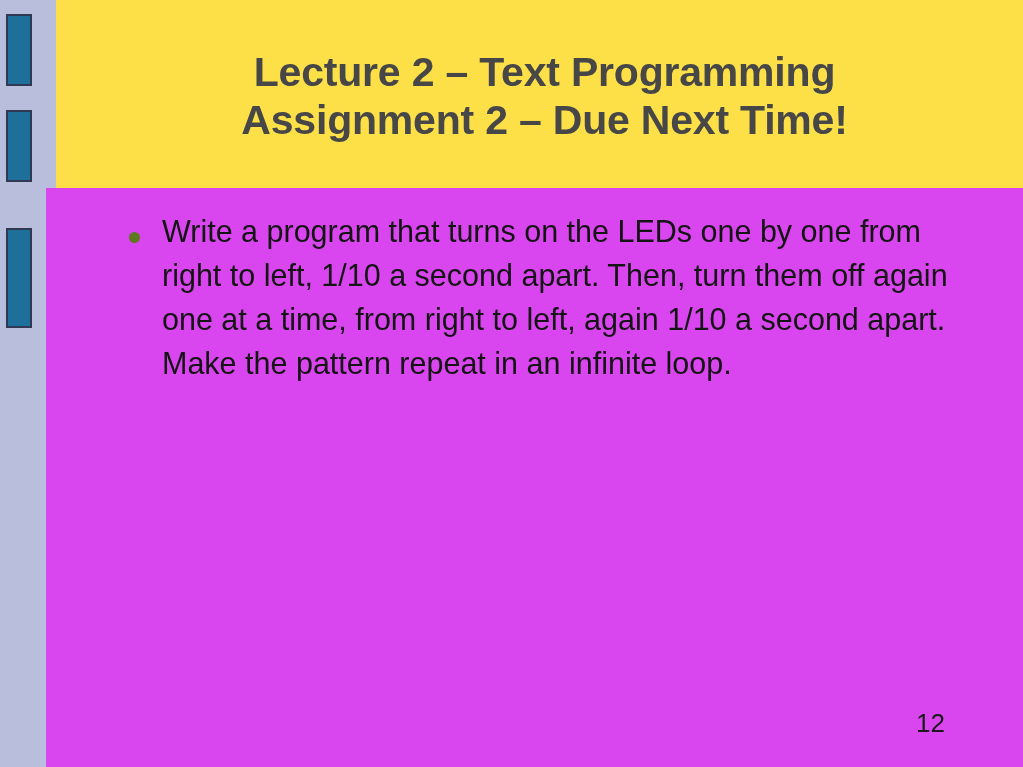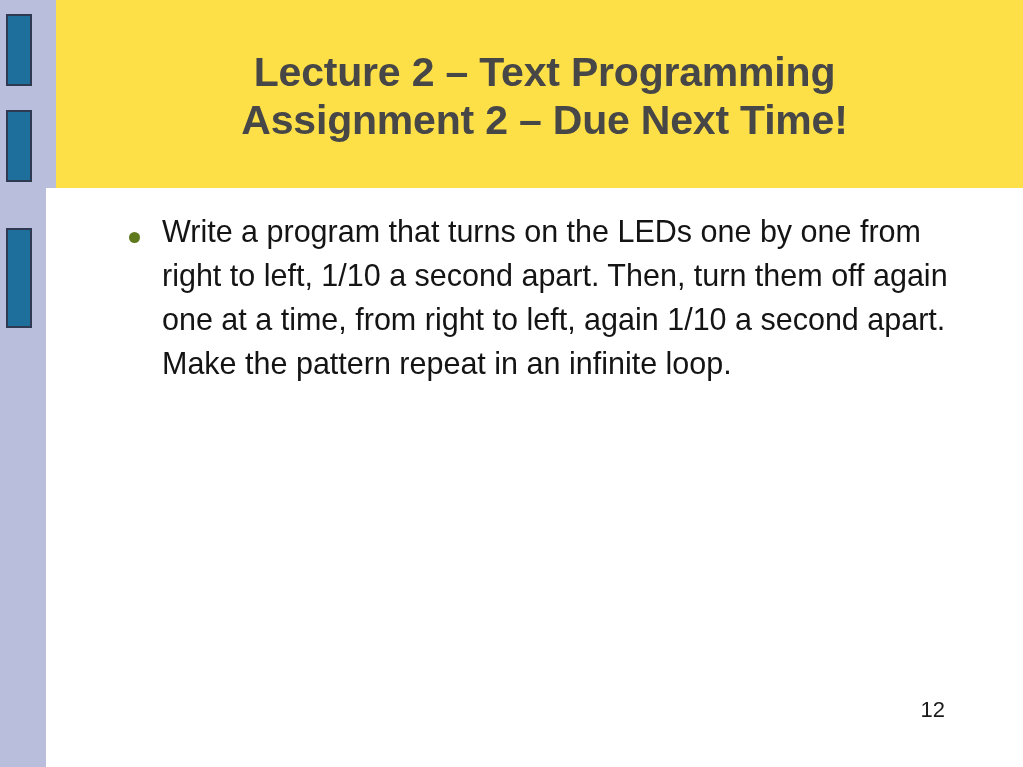--- a/index.html
+++ b/index.html
@@ -69,21 +69,21 @@
     white-space: nowrap;
   }
 
   
   .body-panel {
     position: absolute;
     left: 46px;
     top: 188px;
     width: 977px;
     height: 579px;
-    background: #ffffff;
+    background: #d946ef;
   }
 
   .bullets {
     position: absolute;
     left: 38px;
     top: 22px;
     width: 900px;
   }
   .bullet {
     position: relative;
@@ -102,23 +102,23 @@
   .bullet-text {
     color: #141414;
     font-size: 30.5px;
     line-height: 1.44;
     font-weight: normal;
   }
 
   .page-number {
     position: absolute;
     right: 78px;
-    bottom: 44px;
+    bottom: 28px;
     color: #1a1a1a;
-    font-size: 22px;
+    font-size: 26px;
   }
 </style>
 </head>
 <body>
 
 <div class="slide">
 
   <div class="left-rail">
     <div class="rail-tab t1"></div>
     <div class="rail-tab t2"></div>

